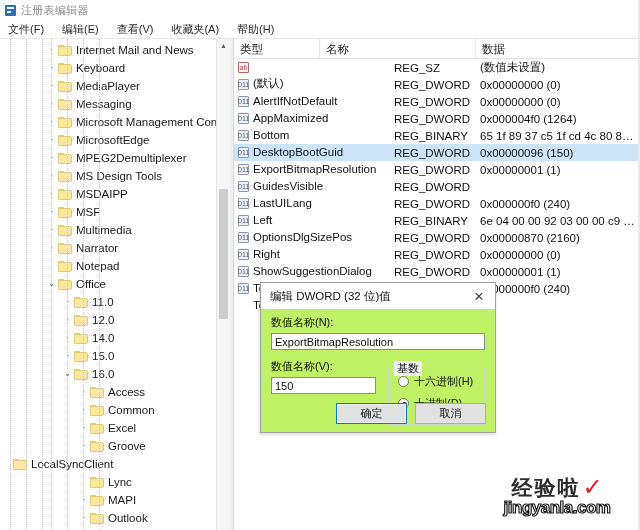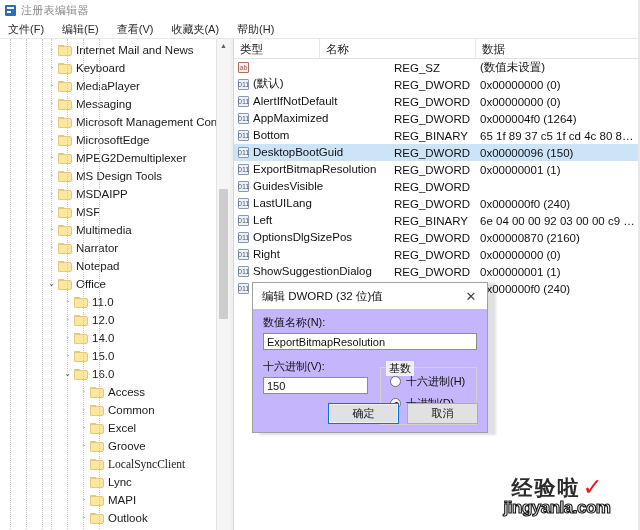--- a/index.html
+++ b/index.html
@@ -58,21 +58,21 @@
   .vicon .gtxt { position:absolute; inset:0; font-size:7px; line-height:11px; text-align:center; color:#4a5c73; font-family:"Liberation Sans",sans-serif; }
   .vicon.str .gbox { border-color:#b06a5e; background:#fbefed; }
   .vicon.str .gtxt { color:#a8564a; }
   .cell { font-size:11.5px; color:#111; overflow:hidden; text-overflow:ellipsis; }
   .cell.n { width:141px; flex:0 0 141px;margin-top:32px; }
   .cell.t { width:86px; flex:0 0 86px; }
   .cell.d { flex:1 1 auto; padding-right:4px; }
 
   
   .dlgshadow { position:absolute; left:259px; top:283px; width:237px; height:152px; background:rgba(0,0,0,.12); filter:blur(1px); }
-  .dialog { position:absolute; left:252px; top:282px; width:236px; height:151px; background:#c4b5fd; border:1px solid #a0a0a0; }
+  .dialog { position:absolute; left:260px; top:282px; width:236px; height:151px; background:#bef264; border:1px solid #a0a0a0; }
   .dlg-title { height:26px; background:#ffffff; display:flex; align-items:center; padding:0 4px 0 9px; }
   .dlg-title .t { font-size:11.5px; color:#111; flex:1 1 auto; }
   .dlg-close { width:24px; height:22px; display:flex; align-items:center; justify-content:center; font-size:13px; color:#444; }
   .dlg-body { padding:6px 10px 0 10px; }
   .flabel { font-size:11px; color:#111; margin-bottom:3px; }
   .ftext { width:100%; height:17px; background:#fff; border:1px solid #8c8c8c; font-size:11px; padding:1px 3px; color:#111; font-family:"Liberation Sans",sans-serif; }
   .row2 { display:flex; margin-top:9px; gap:12px; }
   .col-val { width:105px; flex:0 0 105px; }
   .col-base { flex:1 1 auto; }
   .gbox2 { border:1px solid #d2d2d2; padding:6px 0 8px 9px; height:58px; position:relative; margin-top:8px; }
@@ -291,21 +291,21 @@
             <span class="tlabel">Excel</span>
           </div>
           <div class="tnode" style="padding-left: 77px;">
             <span class="chev">›</span>
             <span class="fold">
               <span class="ft"></span>
               <span class="fb"></span>
             </span>
             <span class="tlabel">Groove</span>
           </div>
-          <div class="tnode" style="padding-left: 77px; font-family: Liberation Serif, serif;">
+          <div class="tnode" style="">
             <span class="chev"></span>
             <span class="fold">
               <span class="ft"></span>
               <span class="fb"></span>
             </span>
             <span class="tlabel">LocalSyncClient</span>
           </div>
           <div class="tnode" style="padding-left: 77px;">
             <span class="chev"></span>
             <span class="fold">
@@ -490,21 +490,21 @@
   <div class="dialog">
     <div class="dlg-title">
       <div class="t">编辑 DWORD (32 位)值</div>
       <div class="dlg-close">✕</div>
     </div>
     <div class="dlg-body">
       <div class="flabel">数值名称(N):</div>
       <input class="ftext" type="text" readonly="" value="ExportBitmapResolution" style="">
       <div class="row2">
         <div class="col-val">
-          <div class="flabel">十六进制(V):</div>
+          <div class="flabel">数值名称(V):</div>
           <input class="ftext" type="text" value="150" style="">
         </div>
         <div class="col-base">
           <div class="gbox2">
             <div class="glegend">基数</div>
             <div class="radio">
               <span class="rmark"></span>
               <span class="rlabel">十六进制(H)</span>
             </div>
             <div class="radio">

